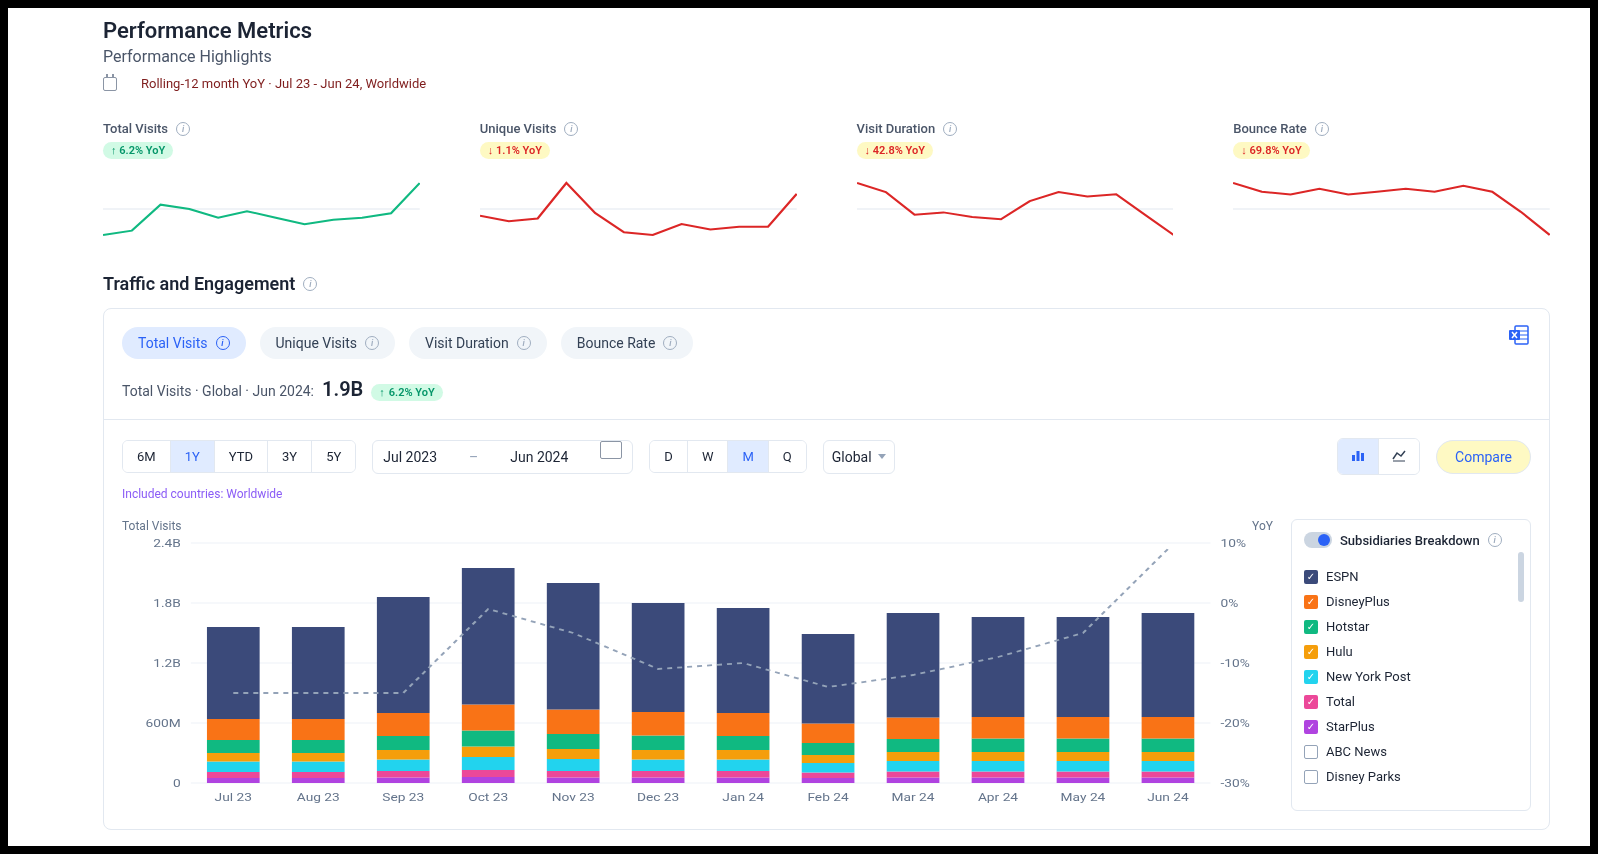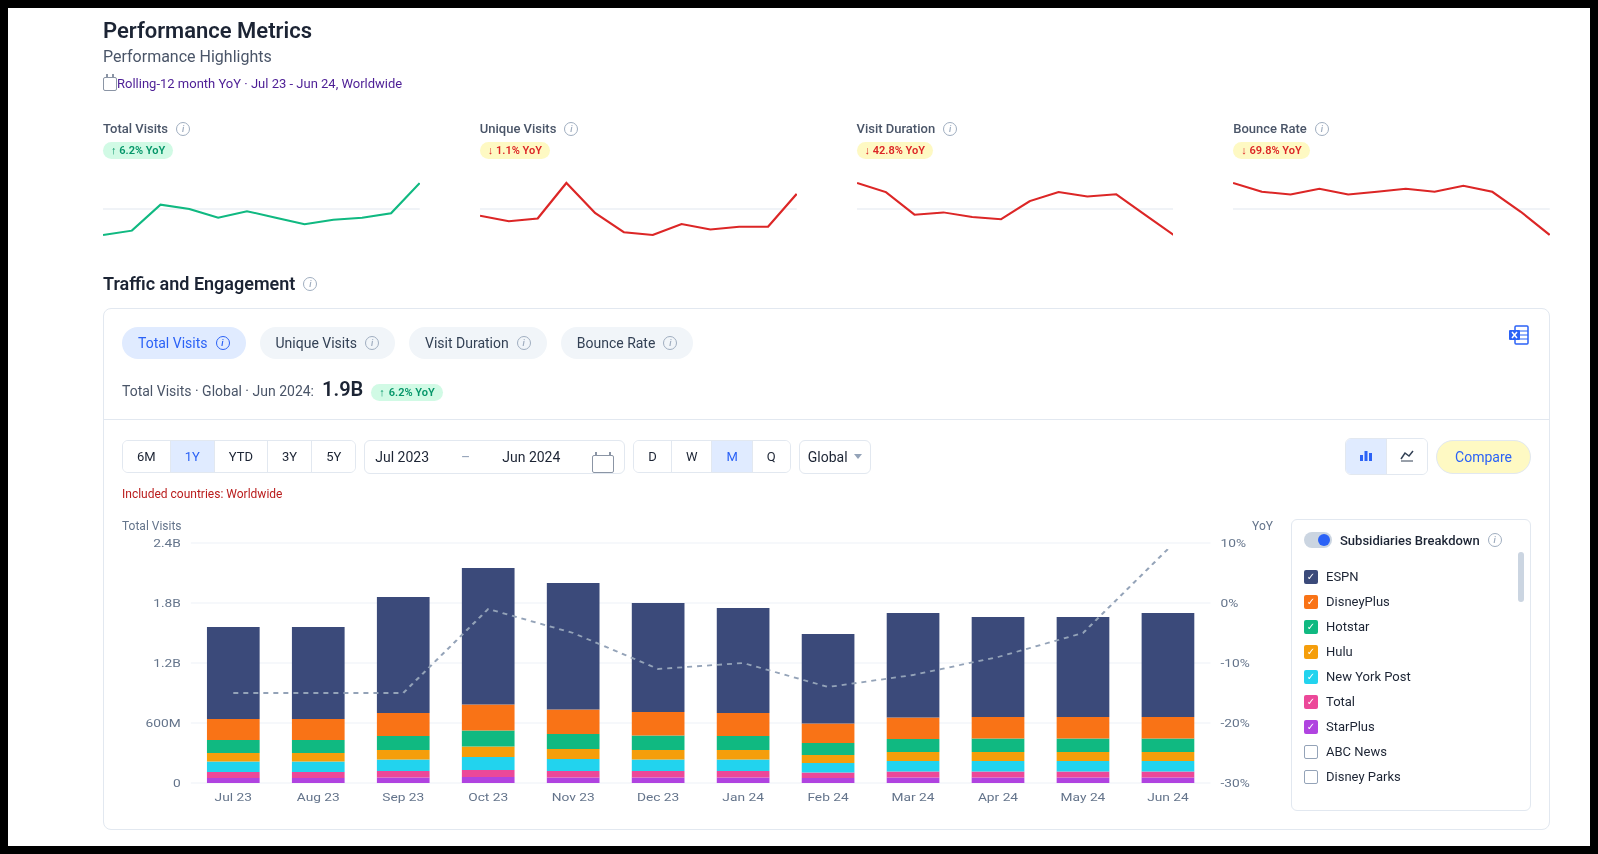--- a/index.html
+++ b/index.html
@@ -1,57 +1,57 @@
 <!DOCTYPE html>
 <html><head>
 <meta charset="utf-8">
 <style>
 * { box-sizing: border-box; margin: 0; padding: 0; font-family: -apple-system, BlinkMacSystemFont, "Segoe UI", Roboto, sans-serif; }
 body { background: #000; padding: 8px; }
 .page { background: #fff; height: 838px; overflow: hidden; padding: 10px 40px 10px 95px; position: relative; }
 .title { font-size: 22px; font-weight: 600; color: #1c2434; }
 .subtitle { font-size: 16px; color: #4a5568; margin-top: 4px; }
-.daterow { display: flex; align-items: flex-end; gap: 0; color: #4c1d95; font-size: 13px; margin-top: 10px; }
+.daterow { display: flex; align-items: flex-end; gap: 24px; color: #7f1d1d; font-size: 13px; margin-top: 10px; }
 .cal-icon { width: 14px; height: 14px; border: 1.5px solid #8b95a5; border-radius: 2px; position: relative; }
 .cal-icon::before { content: ''; position: absolute; top: -4px; left: 2px; width: 2px; height: 4px; background: #8b95a5; }
 .cal-icon::after { content: ''; position: absolute; top: -4px; right: 2px; width: 2px; height: 4px; background: #8b95a5; }
 .info-icon { width: 14px; height: 14px; border: 1.3px solid #a0aec0; border-radius: 50%; display: inline-flex; align-items: center; justify-content: center; font-size: 9px; color: #a0aec0; font-style: italic; font-weight: 600; }
 .metrics-grid { display: grid; grid-template-columns: repeat(4, 1fr); gap: 60px; margin-top: 30px; }
 .metric { }
 .metric-head { display: flex; align-items: center; gap: 8px; font-size: 13px; color: #4a5568; font-weight: 500; }
 .badge { display: inline-flex; align-items: center; gap: 4px; font-size: 11px; font-weight: 600; padding: 2px 8px; border-radius: 10px; margin-top: 6px; }
 .badge.up { background: #d1fae5; color: #059669; }
 .badge.down { background: #fef9c3; color: #dc2626; }
 .spark { width: 100%; height: 60px; margin-top: 20px; }
 .section-title { font-size: 18px; font-weight: 600; color: #1c2434; margin-top: 30px; display: flex; align-items: center; gap: 8px; }
 .card { border: 1px solid #e2e8f0; border-radius: 8px; margin-top: 14px; }
 .tabs-row { display: flex; align-items: center; gap: 14px; padding: 18px; position: relative; }
 .pill { display: inline-flex; align-items: center; gap: 8px; padding: 8px 16px; border-radius: 20px; background: #f1f5f9; font-size: 14px; color: #334155; cursor: pointer; }
 .pill.active { background: #e0ebff; color: #2b62f6; }
 .pill.active .info-icon { border-color: #2b62f6; color: #2b62f6; }
 .excel-icon { position: absolute; right: 18px; top: 14px; width: 24px; height: 24px; }
 .stat-line { padding: 0 18px 18px 18px; display: flex; align-items: baseline; gap: 8px; font-size: 14px; color: #4a5568; border-bottom: 1px solid #e2e8f0; }
 .stat-val { font-size: 20px; font-weight: 600; color: #1c2434; }
-.controls-row { display: flex; align-items: center; gap: 8px; padding: 18px; }
+.controls-row { display: flex; align-items: center; gap: 16px; padding: 18px; }
 .seg { display: flex; border: 1px solid #e2e8f0; border-radius: 6px; overflow: hidden; }
 .seg button { border: none; background: #fff; padding: 8px 14px; font-size: 13px; color: #1c2434; cursor: pointer; border-right: 1px solid #e2e8f0; }
 .seg button:last-child { border-right: none; }
 .seg button.active { background: #e0ebff; color: #2b62f6; }
-.date-range { display: flex; align-items: flex-end; border: 1px solid #e2e8f0; border-radius: 6px; padding: 0 10px 0 0; gap: 12px; font-size: 14px; color: #1c2434; overflow: hidden; }
+.date-range { display: flex; align-items: flex-start; border: 1px solid #e2e8f0; border-radius: 6px; padding: 0 10px 0 0; gap: 12px; font-size: 14px; color: #1c2434; overflow: hidden; }
 .date-range span { padding: 8px 10px; }
 .dash { color: #94a3b8; }
 .dropdown { display: flex; align-items: center; gap: 6px; border: 1px solid #e2e8f0; border-radius: 6px; padding: 8px 8px; font-size: 14px; color: #1c2434; cursor: pointer; }
 .chevron { width: 0; height: 0; border-left: 4px solid transparent; border-right: 4px solid transparent; border-top: 5px solid #94a3b8; }
 .spacer { flex: 1; }
 .icon-seg { display: flex; border: 1px solid #e2e8f0; border-radius: 6px; overflow: hidden; }
 .icon-seg button { border: none; background: #fff; padding: 8px 12px; cursor: pointer; border-right: 1px solid #e2e8f0; }
 .icon-seg button:last-child { border-right: none; }
 .icon-seg button.active { background: #e0ebff; }
 .compare-btn { border: 1px solid #e2e8f0; border-radius: 18px; padding: 8px 18px; font-size: 14px; color: #2b62f6; background: #fef9c3; cursor: pointer; }
-.included { padding: 0 18px; font-size: 12px; color: #b91c1c; margin-top: -6px; }
+.included { padding: 0 18px; font-size: 12px; color: #8b5cf6; margin-top: -6px; }
 .chart-zone { padding: 18px; display: flex; gap: 18px; }
 .chart-left { flex: 1; }
 .chart-title-small { font-size: 12px; color: #64748b; margin-bottom: 4px; }
 .yoy-label { font-size: 12px; color: #64748b; text-align: right; }
 .chart-svg { width: 100%; height: 270px; }
 .legend-panel { width: 240px; border: 1px solid #e2e8f0; border-radius: 6px; padding: 12px; }
 .legend-head { display: flex; align-items: center; gap: 8px; font-size: 13px; color: #1c2434; font-weight: 500; padding-bottom: 8px; margin-bottom: 8px; }
 .toggle { width: 28px; height: 16px; background: #cbd5e1; border-radius: 8px; position: relative; }
 .toggle::after { content: ''; position: absolute; right: 2px; top: 2px; width: 12px; height: 12px; border-radius: 50%; background: #2b62f6; }
 .legend-item { display: flex; align-items: center; gap: 8px; padding: 5px 0; font-size: 13px; color: #1c2434; cursor: pointer; }

